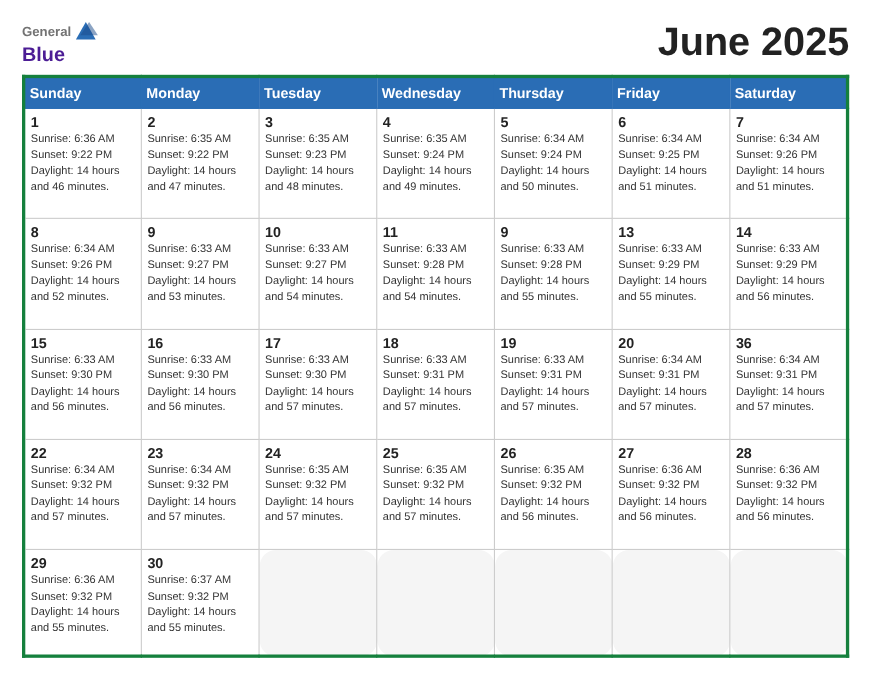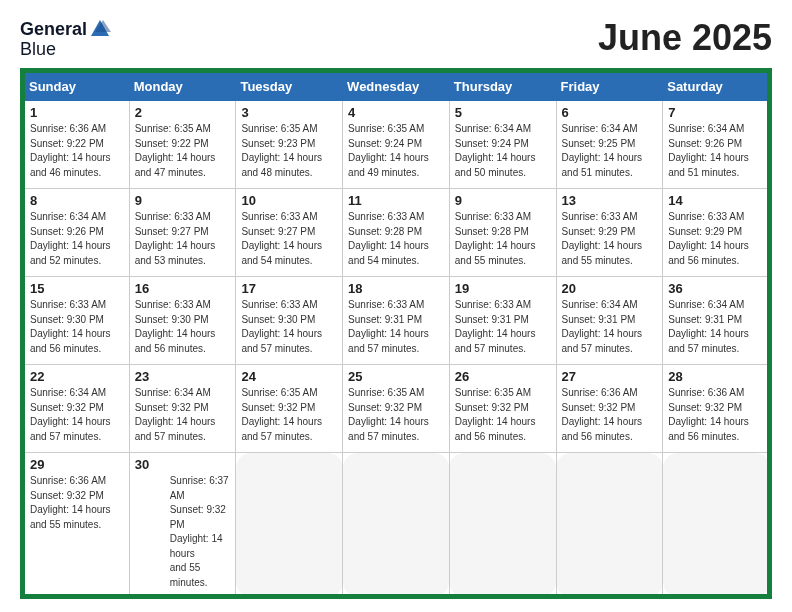--- a/index.html
+++ b/index.html
@@ -17,29 +17,29 @@
       display: flex;
       flex-direction: column;
     }
     .header {
       display: flex;
       justify-content: space-between;
       align-items: flex-start;
       margin-bottom: 10px;
     }
     .logo-text-general {
-      font-size: 18px;
-      font-weight: bold;
-      color: #0f172a;
+      font-size: 12px;
+      font-weight: bold;
+      color: #737373;
       line-height: 1;
     }
     .logo-text-blue {
       font-size: 18px;
-      font-weight: normal;
-      color: #0f172a;
+      font-weight: bold;
+      color: #4c1d95;
       line-height: 1;
     }
     .logo-icon {
       width: 22px;
       height: 22px;
       margin-left: 2px;
     }
     .logo-block {
       display: flex;
       flex-direction: column;
@@ -59,21 +59,21 @@
       line-height: 1.1;
       margin-left: 47px;
     }
     .title-location {
       font-size: 15px;
       color: #555;
       margin-top: 2px;
     }
     .calendar {
       flex: 1;
-      border: 5px solid #15803d;
+      border: 3px solid #15803d;
       border-collapse: collapse;
       width: 100%;
       table-layout: fixed;
     }
     .calendar th {
       background: #2a6db5;
       color: #fff;
       font-size: 13px;
       font-weight: bold;
       padding: 6px 4px;
@@ -349,21 +349,21 @@
         <tr>
           <td>
             <span class="day-num">29</span>
             <div class="day-info" style="white-space: pre-line;">Sunrise: 6:36 AM
 Sunset: 9:32 PM
 Daylight: 14 hours
 and 55 minutes.</div>
           </td>
           <td>
             <span class="day-num">30</span>
-            <div class="day-info" style="white-space: pre-line; margin-left: 35px;">Sunrise: 6:37 AM
+            <div class="day-info" style="white-space: pre-line;">Sunrise: 6:37 AM
 Sunset: 9:32 PM
 Daylight: 14 hours
 and 55 minutes.</div>
           </td>
           <td class="empty-cell"></td>
           <td class="empty-cell"></td>
           <td class="empty-cell"></td>
           <td class="empty-cell"></td>
           <td class="empty-cell"></td>
         </tr>

